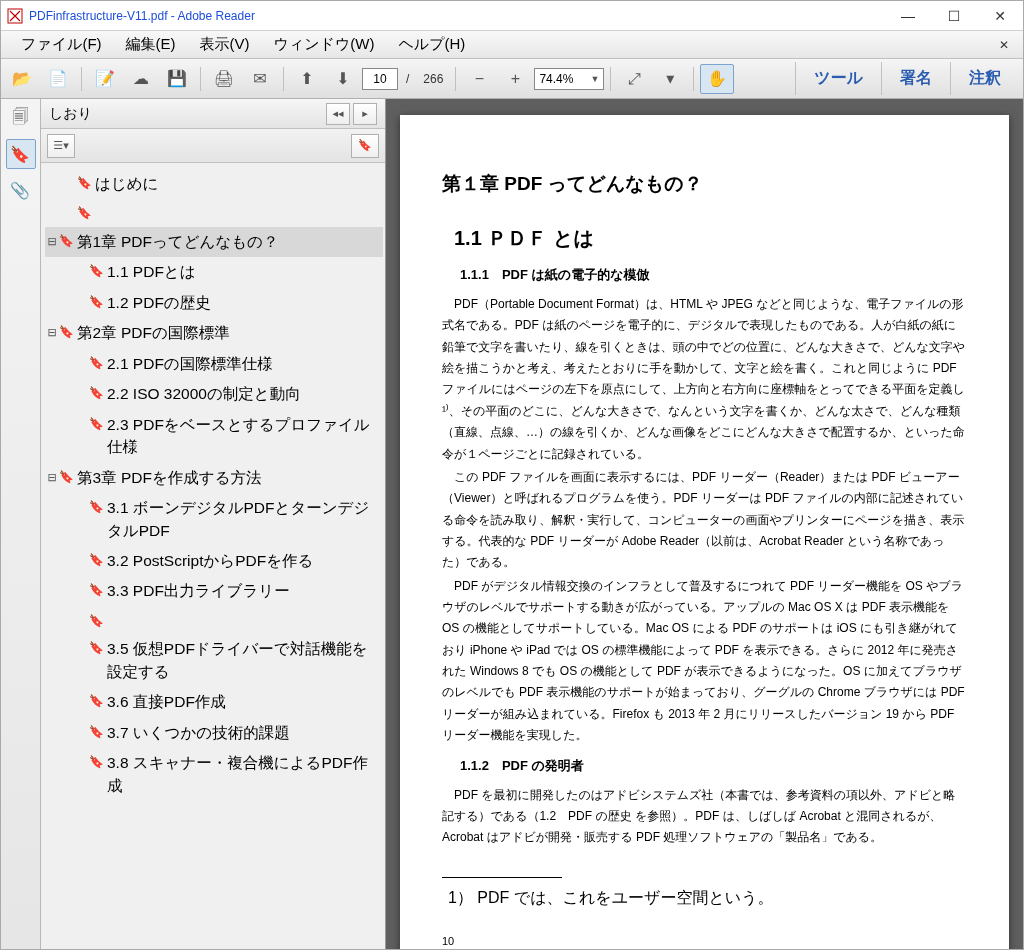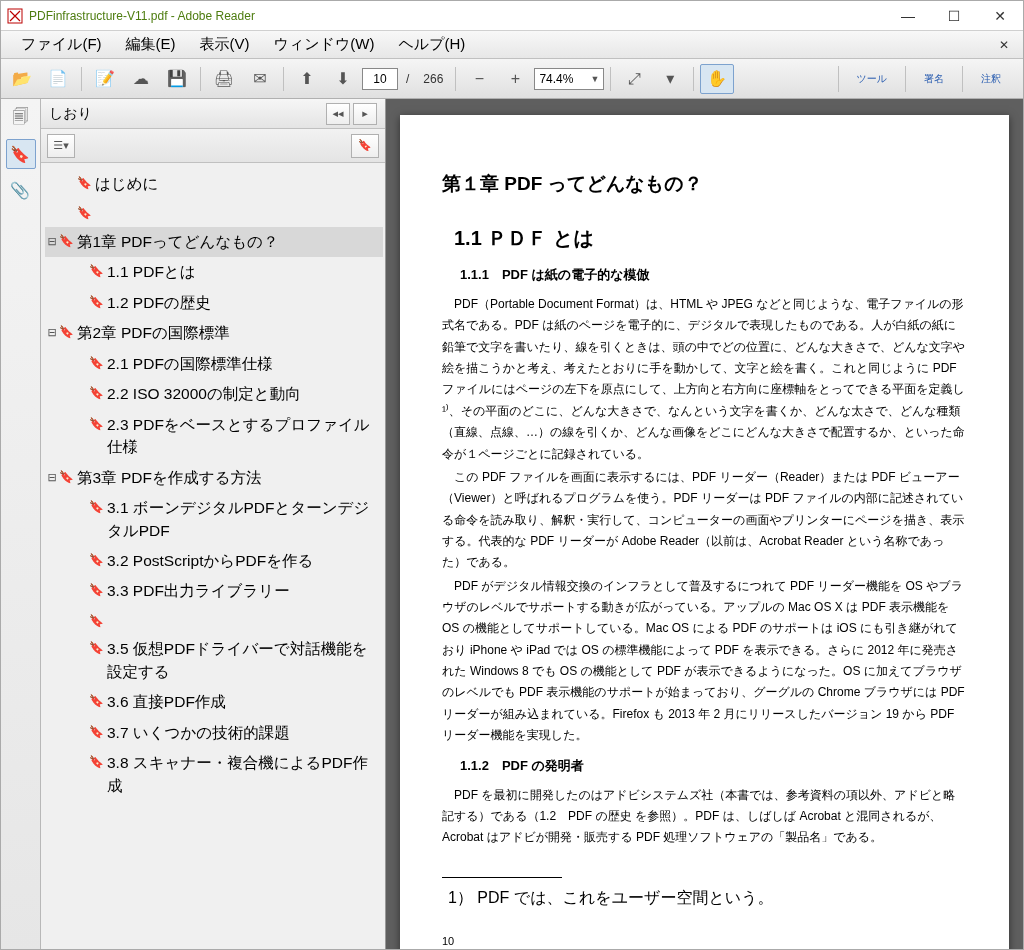--- a/index.html
+++ b/index.html
@@ -1,36 +1,36 @@
 <!DOCTYPE html>
 <html><head>
 <meta charset="utf-8">
 <style>
 * { margin: 0; padding: 0; box-sizing: border-box; font-family: "Segoe UI", "Meiryo", sans-serif; }
 body { background: #fff; width: 1024px; height: 950px; overflow: hidden; border: 1px solid #aaa; }
 
 .titlebar { height: 30px; background: #fff; display: flex; align-items: center; padding: 0 0 0 6px; border-bottom: 1px solid #d0d0d0; }
 .titlebar .app-icon { width: 16px; height: 16px; margin-right: 6px; display: flex; align-items: center; justify-content: center; font-size: 12px; color: #b00; }
-.titlebar .title { font-size: 12px; color: #4d7c0f; flex: 1; }
+.titlebar .title { font-size: 12px; color: #1d4ed8; flex: 1; }
 .titlebar .winbtn { width: 46px; height: 30px; display: flex; align-items: center; justify-content: center; font-size: 14px; color: #333; }
 
 .menubar { height: 28px; background: linear-gradient(#f8f8f8,#e7e7e7); display: flex; align-items: center; padding: 0 8px; border-bottom: 1px solid #c0c0c0; font-size: 15px; }
 .menubar .menuitem { padding: 3px 12px; color: #000; }
 .menubar .menuclose { margin-left: auto; padding: 0 6px; font-size: 12px; color: #333; cursor: pointer; }
 
 .toolbar { height: 40px; background: linear-gradient(#f5f5f5,#e0e0e0); display: flex; align-items: center; padding: 0 4px; border-bottom: 1px solid #b0b0b0; gap: 2px; }
 .tbtn { width: 34px; height: 30px; display: flex; align-items: center; justify-content: center; border: 1px solid transparent; border-radius: 2px; font-size: 16px; color: #555; }
 .tsep { width: 1px; height: 24px; background: #c0c0c0; margin: 0 4px; }
 .pagebox { width: 36px; height: 22px; font-size: 12px; text-align: center; border: 1px solid #888; background: #fff; }
 .pagecount { font-size: 12px; color: #333; padding: 0 6px; }
 .zoomsel { width: 70px; height: 22px; font-size: 12px; border: 1px solid #888; background: #fff; padding: 0 4px; display: flex; align-items: center; justify-content: space-between; }
 .zoomsel .chev { font-size: 9px; color: #555; }
 .tbtn.active { background: #d8e6f2; border-color: #7da2ce; }
 .rightbtns { margin-left: auto; display: flex; gap: 0; }
-.rightbtn { padding: 6px 18px; font-size: 10px; color: #2a5db0; border-left: 1px solid #c0c0c0; }
+.rightbtn { padding: 6px 18px; font-size: 16px; color: #2a5db0; border-left: 1px solid #c0c0c0; font-weight: bold; }
 
 .workspace { display: flex; height: calc(950px - 30px - 28px - 40px); }
 
 .iconstrip { width: 40px; background: linear-gradient(#f4f4f4,#e6e6e6); border-right: 1px solid #b8b8b8; display: flex; flex-direction: column; align-items: center; padding-top: 4px; gap: 6px; }
 .stripbtn { width: 30px; height: 30px; display: flex; align-items: center; justify-content: center; font-size: 16px; color: #666; border: 1px solid transparent; border-radius: 2px; }
 .stripbtn.sel { background: #d8e6f2; border-color: #7da2ce; color: #2a5db0; }
 
 .sidepanel { width: 345px; background: #f0f0f0; border-right: 1px solid #999; display: flex; flex-direction: column; }
 .sidehdr { height: 30px; background: linear-gradient(#f6f6f6,#e4e4e4); border-bottom: 1px solid #c0c0c0; display: flex; align-items: center; padding: 0 8px; font-size: 14px; }
 .sidehdr .lbl { flex: 1; }

